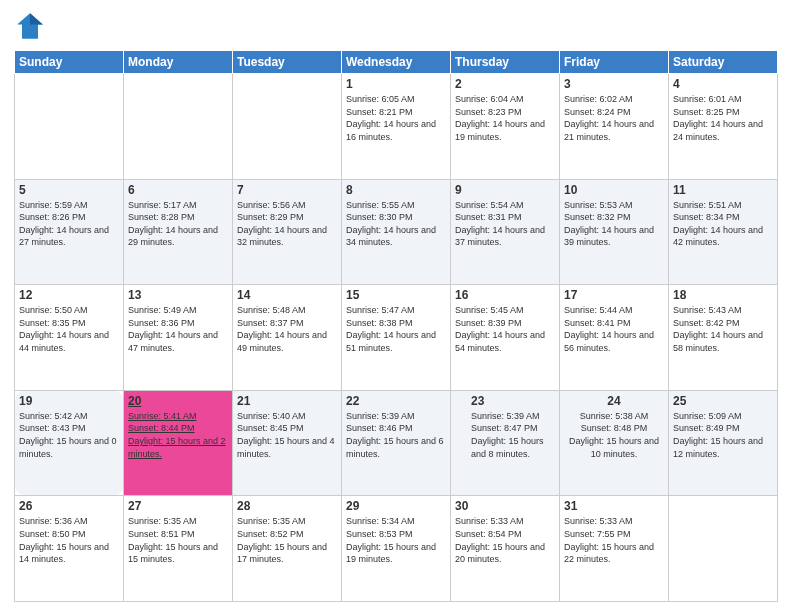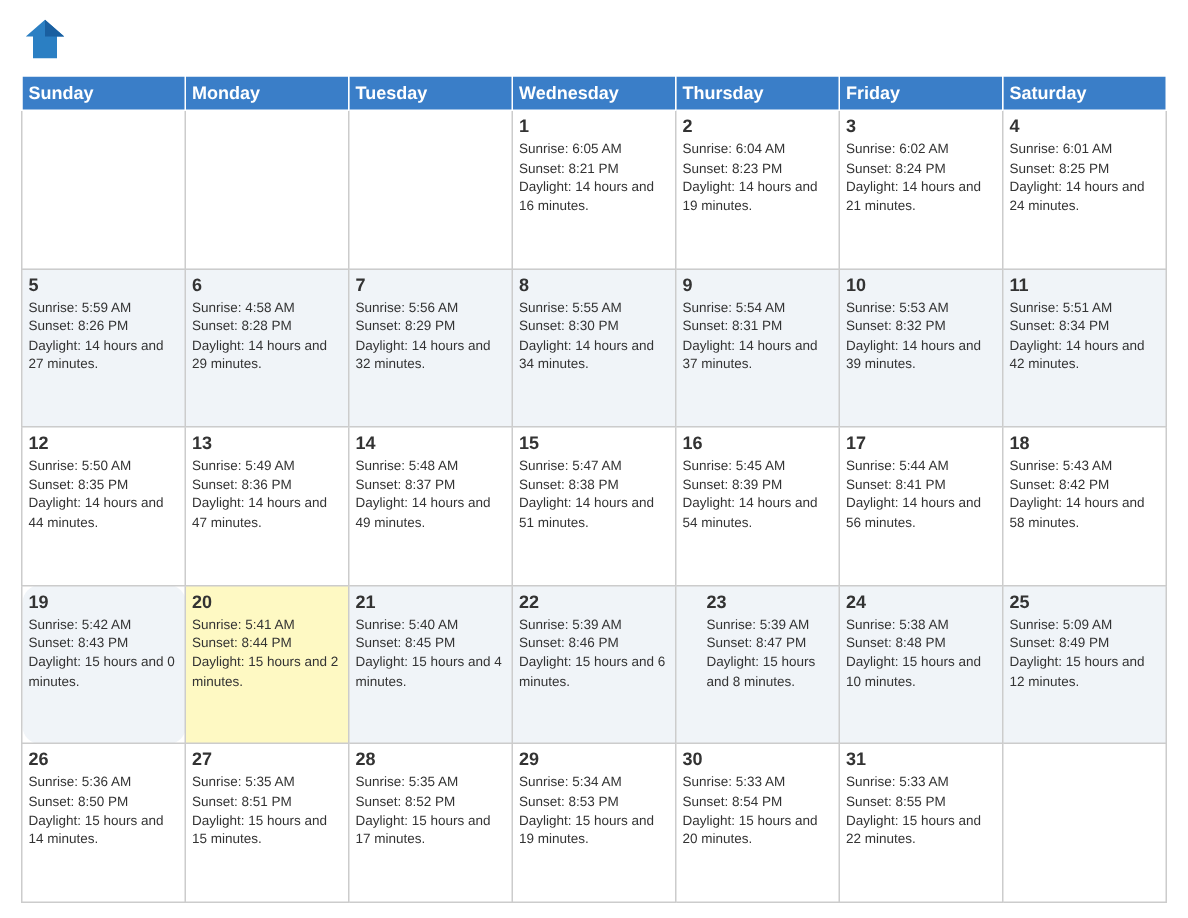--- a/index.html
+++ b/index.html
@@ -165,21 +165,21 @@
         <tr>
           <td style="background: rgb(240, 244, 248);">
             <span class="day-num">5</span>
             <div class="day-info">Sunrise: 5:59 AM
 Sunset: 8:26 PM
 Daylight: 14 hours
 and 27 minutes.</div>
           </td>
           <td style="background: rgb(240, 244, 248);">
             <span class="day-num">6</span>
-            <div class="day-info">Sunrise: 4:58 AM
+            <div class="day-info">Sunrise: 5:17 AM
 Sunset: 8:28 PM
 Daylight: 14 hours
 and 29 minutes.</div>
           </td>
           <td style="background: rgb(240, 244, 248);">
             <span class="day-num">7</span>
             <div class="day-info">Sunrise: 5:56 AM
 Sunset: 8:29 PM
 Daylight: 14 hours
 and 32 minutes.</div>
@@ -265,21 +265,21 @@
           </td>
         </tr>
         <tr>
           <td style="background: rgb(240, 244, 248); border-radius: 12px;">
             <span class="day-num">19</span>
             <div class="day-info">Sunrise: 5:42 AM
 Sunset: 8:43 PM
 Daylight: 15 hours
 and 0 minutes.</div>
           </td>
-          <td style="background: #fef9c3;">
+          <td style="background: #ec4899; text-decoration: underline;">
             <span class="day-num">20</span>
             <div class="day-info">Sunrise: 5:41 AM
 Sunset: 8:44 PM
 Daylight: 15 hours
 and 2 minutes.</div>
           </td>
           <td style="background: rgb(240, 244, 248);">
             <span class="day-num">21</span>
             <div class="day-info">Sunrise: 5:40 AM
 Sunset: 8:45 PM
@@ -293,21 +293,21 @@
 Daylight: 15 hours
 and 6 minutes.</div>
           </td>
           <td style="background: rgb(240, 244, 248); padding-left: 20px;">
             <span class="day-num">23</span>
             <div class="day-info">Sunrise: 5:39 AM
 Sunset: 8:47 PM
 Daylight: 15 hours
 and 8 minutes.</div>
           </td>
-          <td style="background: rgb(240, 244, 248);">
+          <td style="background: rgb(240, 244, 248); text-align: center;">
             <span class="day-num">24</span>
             <div class="day-info">Sunrise: 5:38 AM
 Sunset: 8:48 PM
 Daylight: 15 hours
 and 10 minutes.</div>
           </td>
           <td style="background: rgb(240, 244, 248);">
             <span class="day-num">25</span>
             <div class="day-info">Sunrise: 5:09 AM
 Sunset: 8:49 PM
@@ -347,21 +347,21 @@
           <td>
             <span class="day-num">30</span>
             <div class="day-info">Sunrise: 5:33 AM
 Sunset: 8:54 PM
 Daylight: 15 hours
 and 20 minutes.</div>
           </td>
           <td>
             <span class="day-num">31</span>
             <div class="day-info">Sunrise: 5:33 AM
-Sunset: 8:55 PM
+Sunset: 7:55 PM
 Daylight: 15 hours
 and 22 minutes.</div>
           </td>
           <td class="empty-cell"></td>
         </tr>
       </tbody>
   </table>
 </div>
 
 </body></html>

